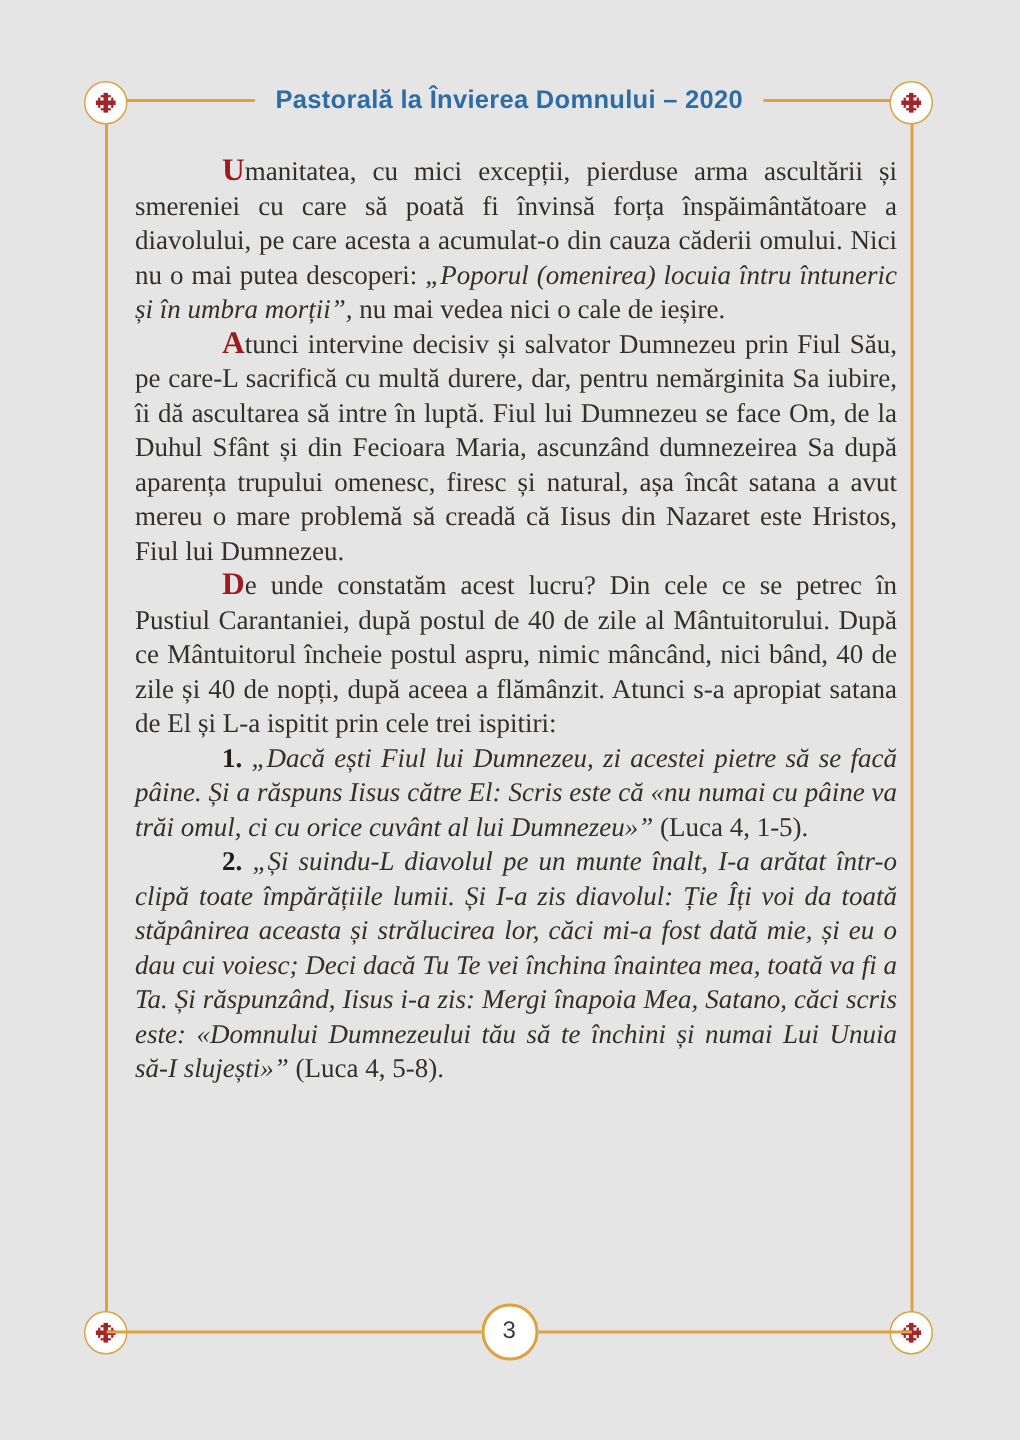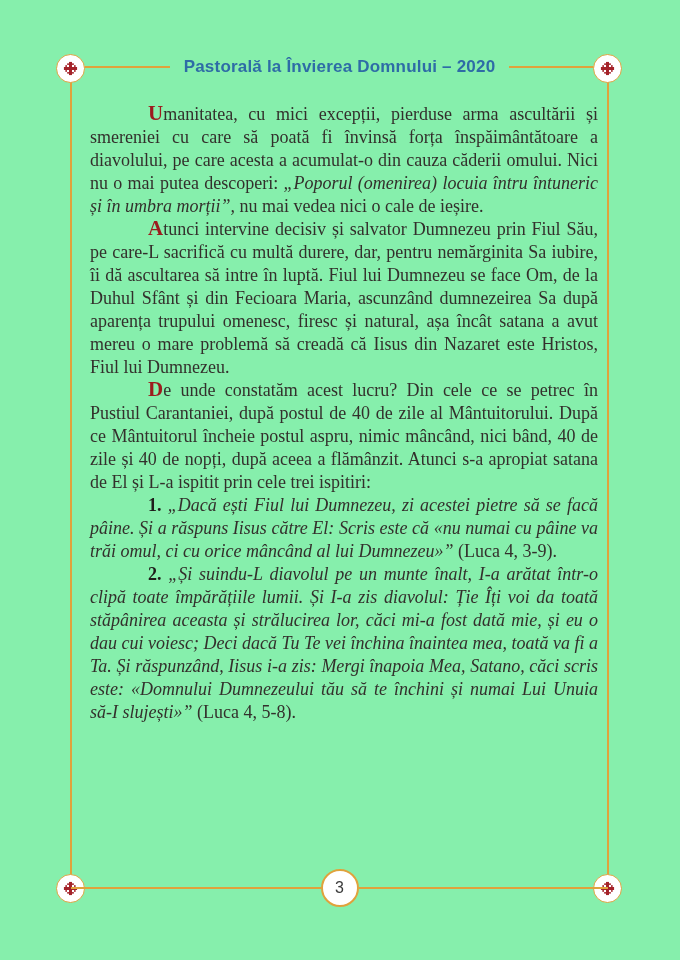--- a/index.html
+++ b/index.html
@@ -6,21 +6,21 @@
     --gold:#E0A23C;
     --gold-light:#D9A441;
     --title-blue:#2E6CA6;
     --body-text:#33302C;
     --initial-red:#9C1B1E;
     --ornament-red:#A5232A;
   }
   html,body{margin:0;padding:0;}
   body{background:#ffffff;font-family:"Liberation Serif",serif;}
   .page{
-    position:relative;width:680px;height:960px;background:#86efac;
+    position:relative;width:680px;height:960px;background:#e5e5e5;
     overflow:hidden;margin:0 auto;
   }
   
   .v-rule{position:absolute;top:69px;width:2px;height:819px;background:var(--gold);}
   .v-rule.left{left:70px;}
   .v-rule.right{left:607px;}
   
   .header-row{
     position:absolute;top:53px;left:71px;width:537px;height:28px;
     display:flex;align-items:center;
@@ -123,21 +123,21 @@
         <rect x="4.8" y="11.4" width="6.4" height="1.4"></rect>
       <rect x="3.2" y="4.8" width="1.4" height="6.4"></rect>
         <rect x="11.4" y="4.8" width="1.4" height="6.4"></rect>
     </svg>
   </div>
 
   <div class="text-block">
       <p class="indent"><span class="drop-cap">U</span><span class="seg-normal">manitatea, cu mici excepții, pierduse arma ascultării și smereniei cu care să poată fi învinsă forța înspăimântătoare a diavolului, pe care acesta a acumulat-o din cauza căderii omului. Nici nu o mai putea descoperi: </span><span class="seg-italic">„Poporul (omenirea) locuia întru întuneric și în umbra morții”,</span><span class="seg-normal"> nu mai vedea nici o cale de ieșire.</span></p>
       <p class="indent"><span class="drop-cap">A</span><span class="seg-normal">tunci intervine decisiv și salvator Dumnezeu prin Fiul Său, pe care-L sacrifică cu multă durere, dar, pentru nemărginita Sa iubire, îi dă ascultarea să intre în luptă. Fiul lui Dumnezeu se face Om, de la Duhul Sfânt și din Fecioara Maria, ascunzând dumnezeirea Sa după aparența trupului omenesc, firesc și natural, așa încât satana a avut mereu o mare problemă să creadă că Iisus din Nazaret este Hristos, Fiul lui Dumnezeu.</span></p>
       <p class="indent"><span class="drop-cap">D</span><span class="seg-normal">e unde constatăm acest lucru? Din cele ce se petrec în Pustiul Carantaniei, după postul de 40 de zile al Mântuitorului. După ce Mântuitorul încheie postul aspru, nimic mâncând, nici bând, 40 de zile și 40 de nopți, după aceea a flămânzit. Atunci s-a apropiat satana de El și L-a ispitit prin cele trei ispitiri:</span></p>
-      <p class="indent"><span class="para-num">1. </span><span class="seg-italic">„Dacă ești Fiul lui Dumnezeu, zi acestei pietre să se facă pâine. Și a răspuns Iisus către El: Scris este că «nu numai cu pâine va trăi omul, ci cu orice mâncând al lui Dumnezeu»”</span><span class="seg-normal"> (Luca 4, 3-9).</span></p>
+      <p class="indent"><span class="para-num">1. </span><span class="seg-italic">„Dacă ești Fiul lui Dumnezeu, zi acestei pietre să se facă pâine. Și a răspuns Iisus către El: Scris este că «nu numai cu pâine va trăi omul, ci cu orice cuvânt al lui Dumnezeu»”</span><span class="seg-normal"> (Luca 4, 1-5).</span></p>
       <p class="indent"><span class="para-num">2. </span><span class="seg-italic">„Și suindu-L diavolul pe un munte înalt, I-a arătat într-o clipă toate împărățiile lumii. Și I-a zis diavolul: Ție Îți voi da toată stăpânirea aceasta și strălucirea lor, căci mi-a fost dată mie, și eu o dau cui voiesc; Deci dacă Tu Te vei închina înaintea mea, toată va fi a Ta. Și răspunzând, Iisus i-a zis: Mergi înapoia Mea, Satano, căci scris este: «Domnului Dumnezeului tău să te închini și numai Lui Unuia să-I slujești»”</span><span class="seg-normal"> (Luca 4, 5-8).</span></p>
     </div>
 
   <div class="footer-row">
     <div class="h-rule"></div>
     <div class="page-circle">
       <span>3</span>
     </div>
     <div class="h-rule"></div>
   </div>

